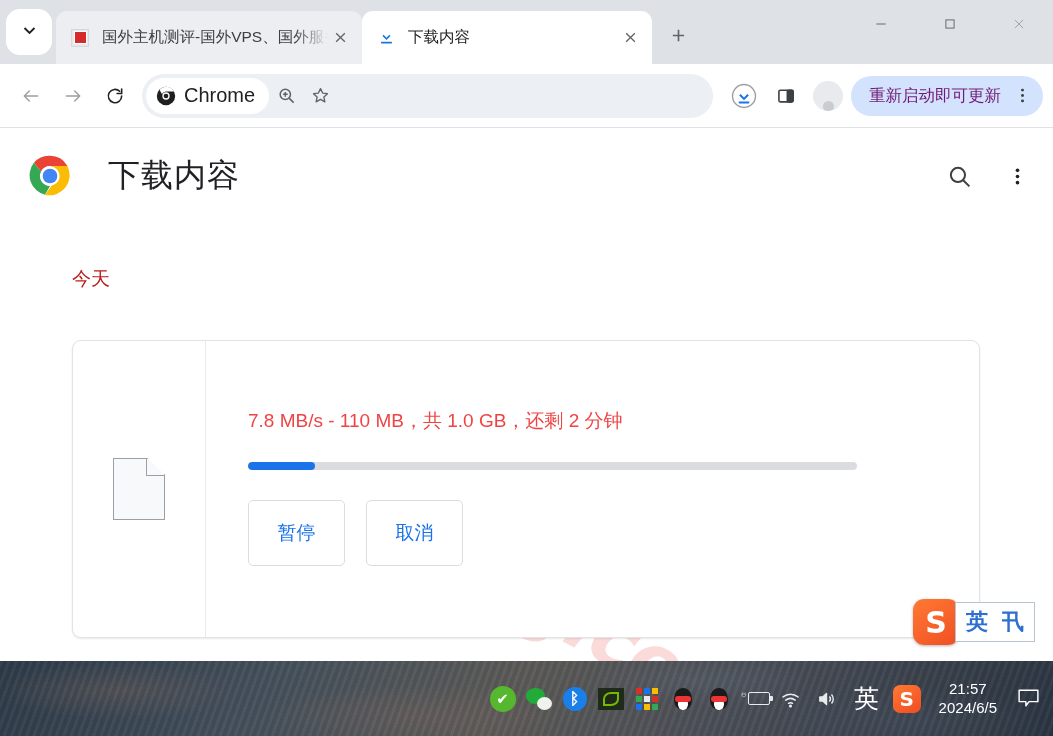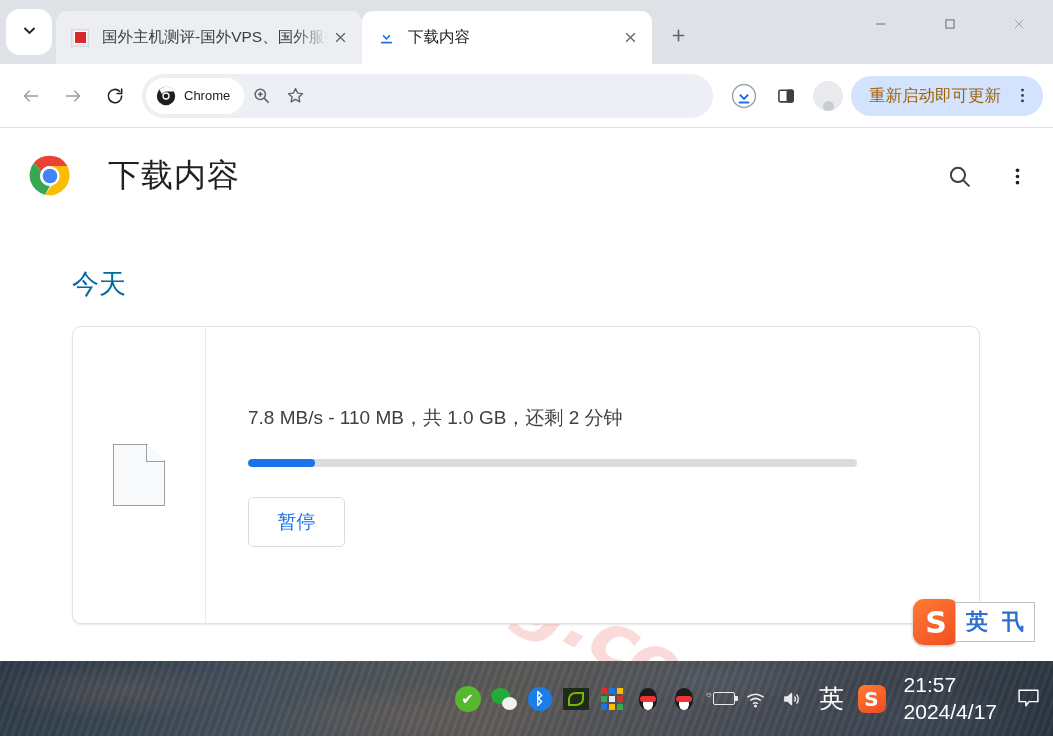--- a/index.html
+++ b/index.html
@@ -57,36 +57,36 @@
   .tb-btn svg{width:20px;height:20px;}
   .omnibox{
     flex:1;height:44px;background:#eceff4;border-radius:22px;display:flex;align-items:center;
     margin:0 8px 0 6px;padding:0 6px 0 4px;box-sizing:border-box;min-width:0;
   }
   .chrome-chip{
     height:36px;background:#fff;border-radius:18px;display:flex;align-items:center;
     padding:0 14px 0 10px;flex:none;
   }
   .chrome-chip .glogo{width:20px;height:20px;margin-right:8px;flex:none;}
-  .chrome-chip span{font-size:13px;color:#202124;}
+  .chrome-chip span{font-size:20px;color:#202124;}
   .omni-url{flex:1;font-size:18px;color:#3c4043;padding-left:16px;white-space:nowrap;overflow:hidden;min-width:0;}
   .omni-icon{width:34px;height:34px;display:flex;align-items:center;justify-content:center;flex:none;color:#5f6368;}
   .omni-icon svg{width:19px;height:19px;}
   .dl-btn{width:42px;height:42px;border-radius:50%;display:flex;align-items:center;justify-content:center;flex:none;margin-left:2px;}
   .dl-btn svg{width:26px;height:26px;}
   .avatar{width:30px;height:30px;border-radius:50%;background:#e8eaed;margin:0 6px;flex:none;
     display:flex;align-items:flex-end;justify-content:center;overflow:hidden;}
   .avatar .head{width:11px;height:11px;border-radius:50%;background:#c9ccd1;margin-bottom:-1px;position:relative;}
   .avatar .head:after{content:"";position:absolute;width:21px;height:14px;border-radius:11px 11px 0 0;
     background:#c9ccd1;left:-5px;top:12px;}
   .update-pill{
     height:40px;background:#d3e3fd;border-radius:20px;display:flex;align-items:center;
     padding:0 6px 0 18px;flex:none;margin-left:2px;
   }
-  .update-pill span{font-size:16.5px;color:#a16207;white-space:nowrap;}
+  .update-pill span{font-size:16.5px;color:#701a75;white-space:nowrap;}
   .kebab{width:30px;height:30px;display:flex;align-items:center;justify-content:center;margin-left:6px;flex:none;}
   .kebab svg{width:17px;height:17px;}
 
   
   .page{position:relative;height:533px;background:#fff;overflow:hidden;}
   .page-header{height:96px;display:flex;align-items:center;padding:0 22px 0 28px;box-sizing:border-box;position:relative;z-index:2;}
   .chrome-logo{width:44px;height:44px;flex:none;margin-right:36px;}
   .page-title{font-size:32px;color:#202124;font-weight:400;letter-spacing:1px;}
   .header-actions{margin-left:auto;display:flex;align-items:center;gap:30px;}
   .hdr-ico{width:28px;height:28px;display:flex;align-items:center;justify-content:center;color:#3c4043;}
@@ -94,45 +94,45 @@
   .hdr-ico.more svg{width:19px;height:19px;}
 
   .watermark{
     position:absolute;left:175px;top:228px;width:700px;height:330px;
     font-size:75px;font-weight:bold;color:#fbdada;letter-spacing:-1px;
     transform:rotate(28deg);transform-origin:left top;white-space:nowrap;
     z-index:1;pointer-events:none;font-family:"DejaVu Sans",sans-serif;font-style:italic;
   }
 
   .content{position:relative;z-index:2;padding-left:72px;}
-  .day-label{font-size:27px;color:#0369a1;margin-top:42px;margin-bottom:24px;}
+  .day-label{font-size:19px;color:#b91c1c;margin-top:42px;margin-bottom:48px;}
   .card{
     width:908px;background:#fff;border:1px solid #e3e3e3;border-radius:9px;
     box-shadow:0 1px 2px rgba(60,64,67,.12);display:flex;height:298px;box-sizing:border-box;overflow:hidden;
   }
   .card-left{width:132px;flex:none;border-right:1px solid #e8eaed;display:flex;align-items:center;justify-content:center;}
   .file-icon{width:52px;height:62px;position:relative;}
   .file-icon .sheet{
     position:absolute;inset:0;background:#f8f9fa;border:1px solid #9aa0a6;
     clip-path:polygon(0 0,66% 0,100% 27%,100% 100%,0 100%);box-sizing:border-box;
   }
   .file-icon .fold{
     position:absolute;right:0;top:0;width:18px;height:17px;border-left:1px solid #9aa0a6;
     border-bottom:1px solid #9aa0a6;background:transparent;
     transform:skew(0deg);
   }
   .card-right{flex:1;padding:38px 30px 0 42px;box-sizing:border-box;position:relative;}
   .file-name{font-size:20px;font-weight:bold;color:#202124;}
   .file-url{font-size:19px;color:#5f6368;margin-top:24px;}
-  .file-status{font-size:19px;color:#404040;margin-top:40px;}
+  .file-status{font-size:19px;color:#ef4444;margin-top:29px;}
   .progress{margin-top:28px;width:609px;height:8px;border-radius:4px;background:#dadce0;overflow:hidden;}
   .progress .fill{height:100%;background:#1a73e8;border-radius:4px;}
   .card-buttons{display:flex;gap:21px;margin-top:30px;}
   .cbtn{
-    min-width:97px;height:50px;border:1px solid #dadce0;border-radius:5px;background:#fff;
+    min-width:97px;height:66px;border:1px solid #dadce0;border-radius:5px;background:#fff;
     color:#1a73e8;font-size:19px;display:flex;align-items:center;justify-content:center;
     font-family:"Liberation Sans",sans-serif;padding:11px 16px;box-sizing:border-box;cursor:pointer;
   }
 
   
   .ime-float{
     position:absolute;right:18px;bottom:16px;z-index:10;display:flex;align-items:center;
   }
   .ime-logo{
     width:46px;height:46px;border-radius:11px;flex:none;
@@ -183,22 +183,22 @@
   .ti-bat .plug{position:absolute;left:0;top:0;width:11px;height:13px;color:#e8eaed;}
   .ti-wifi svg{width:23px;height:20px;}
   .ti-vol svg{width:23px;height:20px;}
   .ti-ime{font-size:25px;color:#fff;font-weight:500;}
   .ti-sogou{
     width:28px;height:28px;border-radius:7px;background:linear-gradient(145deg,#ff7a33,#ef4b22);
     color:#fff;font-size:20px;font-weight:bold;display:flex;align-items:center;justify-content:center;
     font-family:"DejaVu Sans",sans-serif;
   }
   .clock{
-    color:#fff;line-height:1.25;padding:0 14px 0 14px;flex:none;
-    font-size:21px;
+    color:#fff;text-align:center;line-height:1.25;padding:0 14px 0 14px;flex:none;
+    font-size:15px;
   }
   .notif{width:34px;height:40px;display:flex;align-items:center;justify-content:center;flex:none;}
   .notif svg{width:25px;height:25px;}
 </style>
 </head>
 <body>
 
 <div class="window">
 
   <div class="tabstrip">
@@ -387,20 +387,21 @@
               <span class="fold"></span>
           </div>
         </div>
         <div class="card-right">
           <div class="file-status">7.8 MB/s - 110 MB，共 1.0 GB，还剩 2 分钟</div>
           <div class="progress">
             <div class="fill" id="progress-fill" style="width: 11%;"></div>
           </div>
           <div class="card-buttons">
             <button class="cbtn">暂停</button>
+            <button class="cbtn">取消</button>
           </div>
         </div>
       </div>
     </div>
 
     <div class="ime-float">
       <div class="ime-logo">S</div>
       <div class="ime-box">
         <span>英</span>
         <span>卂</span>
@@ -481,21 +482,21 @@
       </div>
       <div class="tray-ico" style="width:44px">
         <span class="ti-ime">英</span>
       </div>
       <div class="tray-ico">
         <span class="ti-sogou">S</span>
       </div>
 
       <div class="clock">
         <div>21:57</div>
-        <div>2024/4/17</div>
+        <div>2024/6/5</div>
       </div>
 
       <div class="notif">
         <svg viewBox="0 0 24 24" fill="none" stroke="#fff" stroke-width="1.4" stroke-linejoin="round">
           <path d="M3 4h18v11h-8.5L9.5 19v-4H3z"></path>
         </svg>
       </div>
     </div>
   </div>
 

